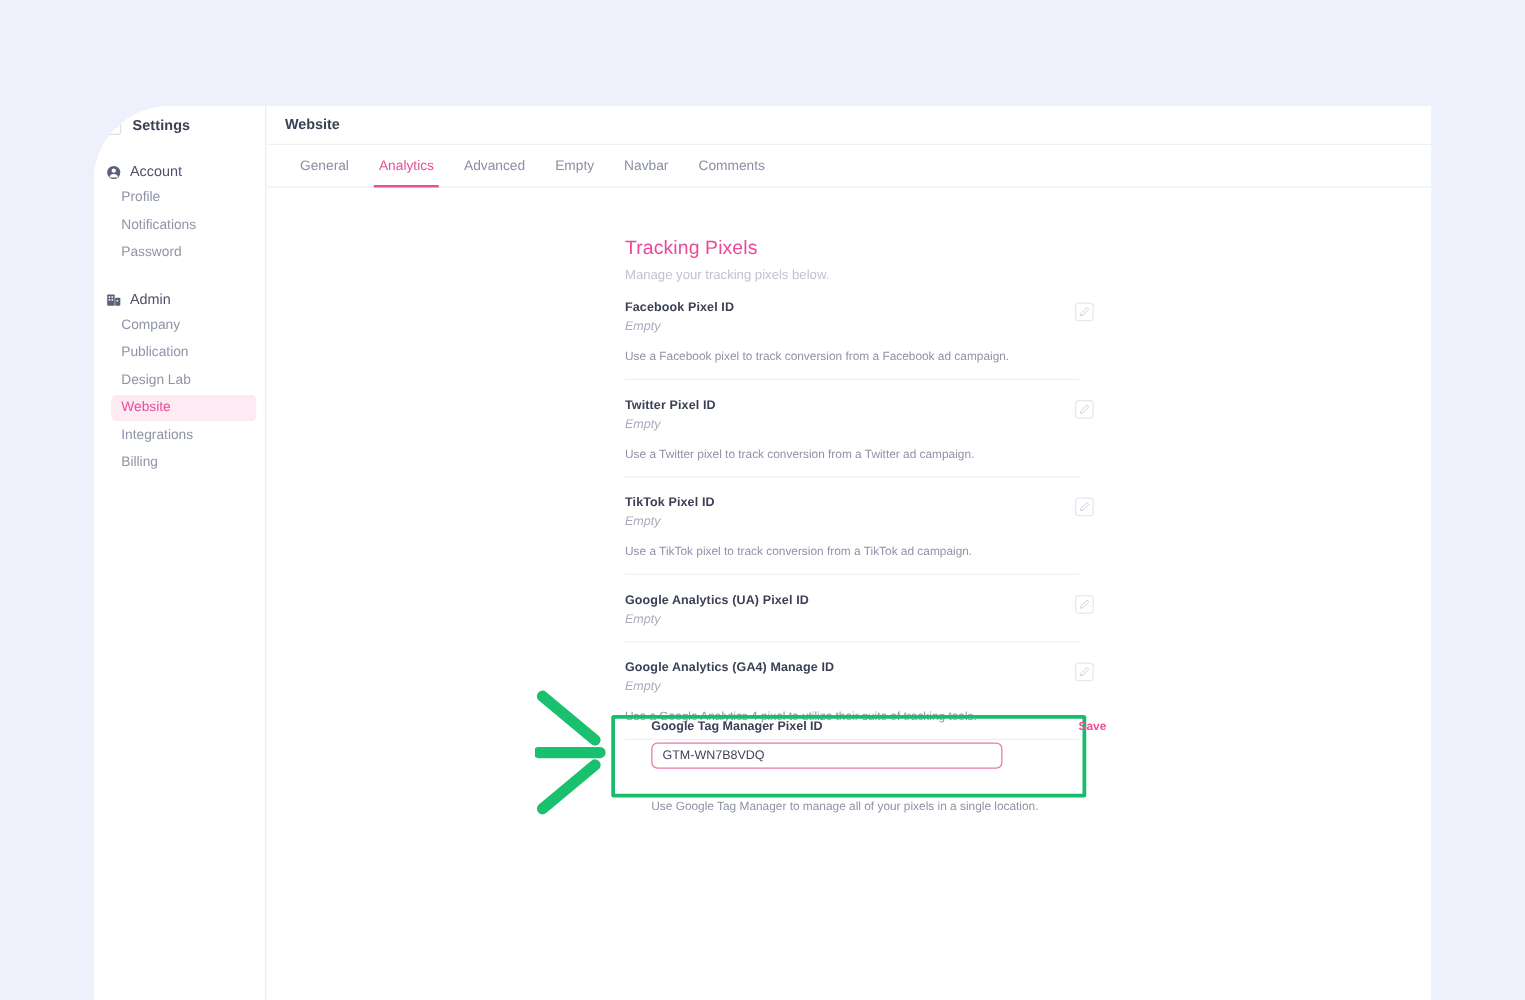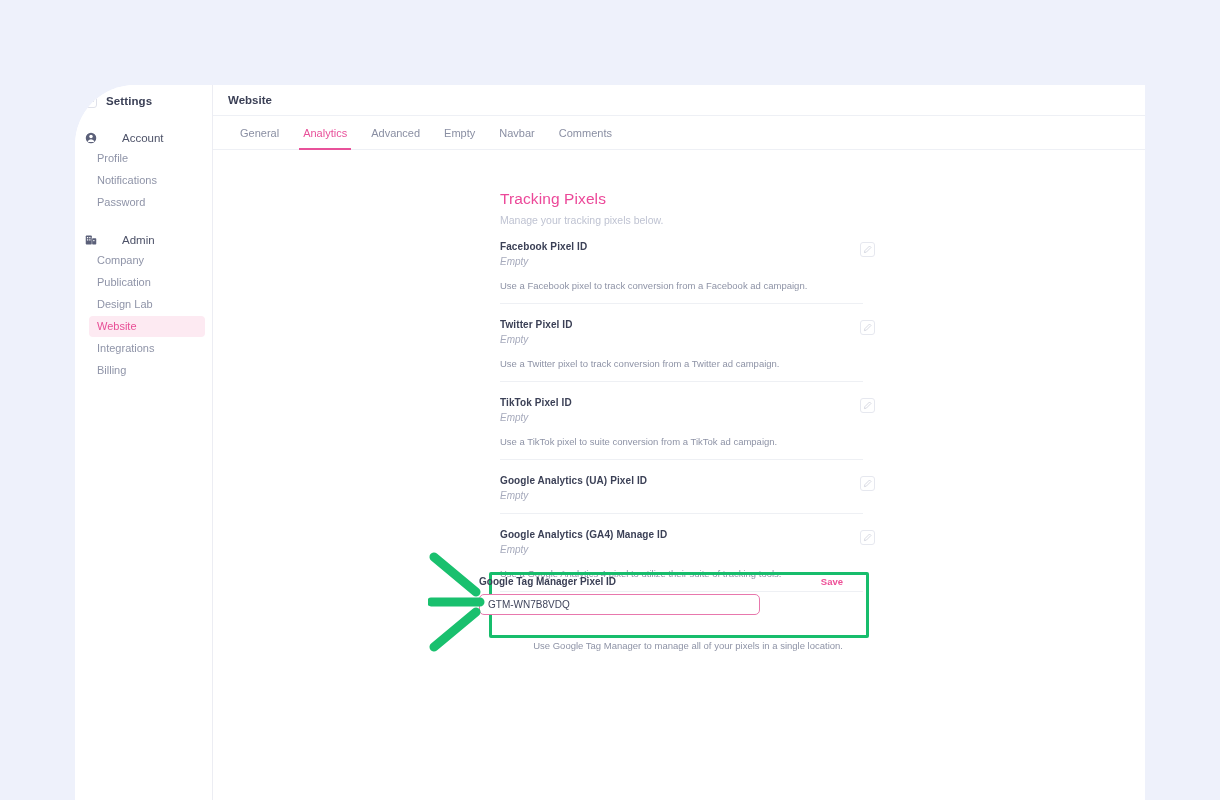--- a/index.html
+++ b/index.html
@@ -44,21 +44,21 @@
     left: 3px; top: 6px; width: 7px; height: 1.5px;
     background: #b9bdcc;
   }
   .sidebar-title {
     font-size: 11.5px; font-weight: bold; color: #3a3f55;
     letter-spacing: .1px;
   }
   .nav-group { margin-top: 13px; }
   .nav-group.second { margin-top: 18px; }
   .nav-head {
-    display: flex; align-items: center; gap: 25px;
+    display: flex; align-items: center; gap: 7px;
     padding: 3px 0 3px 10px;
     font-size: 11.5px; color: #4d5268; font-weight: normal;
   }
   .nav-head .glyph { width: 12px; height: 12px; display:block; }
   .nav-item {
     display: block;
     margin: 1px 7px 1px 14px;
     padding: 4px 0 4px 8px;
     font-size: 11px;
     color: #8f94a8;
@@ -151,24 +151,23 @@
   .gtm-outline {
     position: absolute;
     left: 489px; top: 572px;
     width: 380px; height: 66px;
     border: 3px solid #17bd6c;
     border-radius: 2px;
     z-index: 3;
   }
   .gtm-row {
     position: absolute;
-    left: 479px; top: 576px;
+    left: 521px; top: 576px;
     width: 364px;
     z-index: 4;
-    text-align: right;
   }
   .gtm-head {
     display: flex; align-items: baseline; justify-content: space-between;
   }
   .gtm-label {
     font-size: 10px; font-weight: bold; color: #3b4056;
   }
   .save-link {
     font-size: 9.5px; font-weight: bold; color: #ee4f97;
   }
@@ -290,21 +289,21 @@
             <div class="edit-btn">
               <svg width="9" height="9" viewBox="0 0 16 16">
                   <path d="M11.6 1.8l2.6 2.6-8.3 8.3-3.4.8.8-3.4z" fill="none" stroke="#c9ccd9" stroke-width="1.3"></path>
                 </svg>
             </div>
           </div>
 
           <div class="row">
             <div class="row-label">TikTok Pixel ID</div>
             <div class="row-value">Empty</div>
-            <div class="row-desc">Use a TikTok pixel to suite conversion from a TikTok ad campaign.</div>
+            <div class="row-desc">Use a TikTok pixel to track conversion from a TikTok ad campaign.</div>
             <div class="edit-btn">
               <svg width="9" height="9" viewBox="0 0 16 16">
                   <path d="M11.6 1.8l2.6 2.6-8.3 8.3-3.4.8.8-3.4z" fill="none" stroke="#c9ccd9" stroke-width="1.3"></path>
                 </svg>
             </div>
           </div>
 
           <div class="row">
             <div class="row-label">Google Analytics (UA) Pixel ID</div>
             <div class="row-value">Empty</div>

